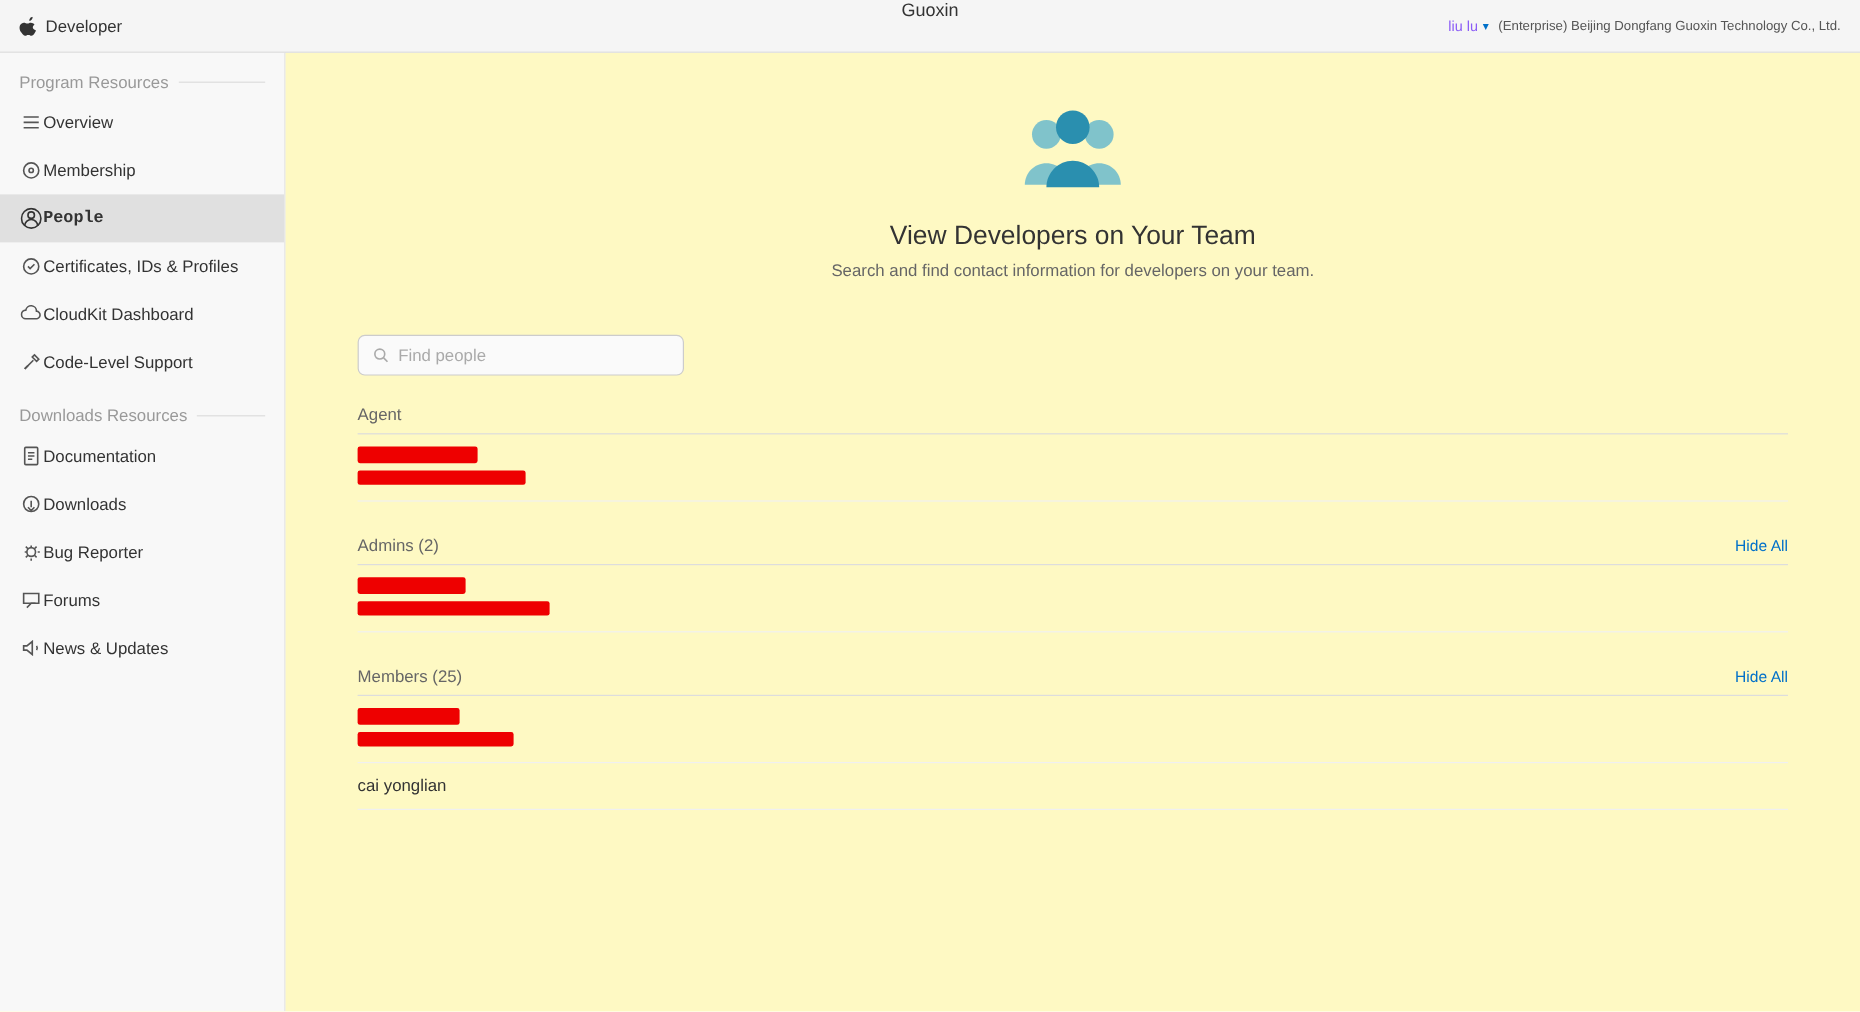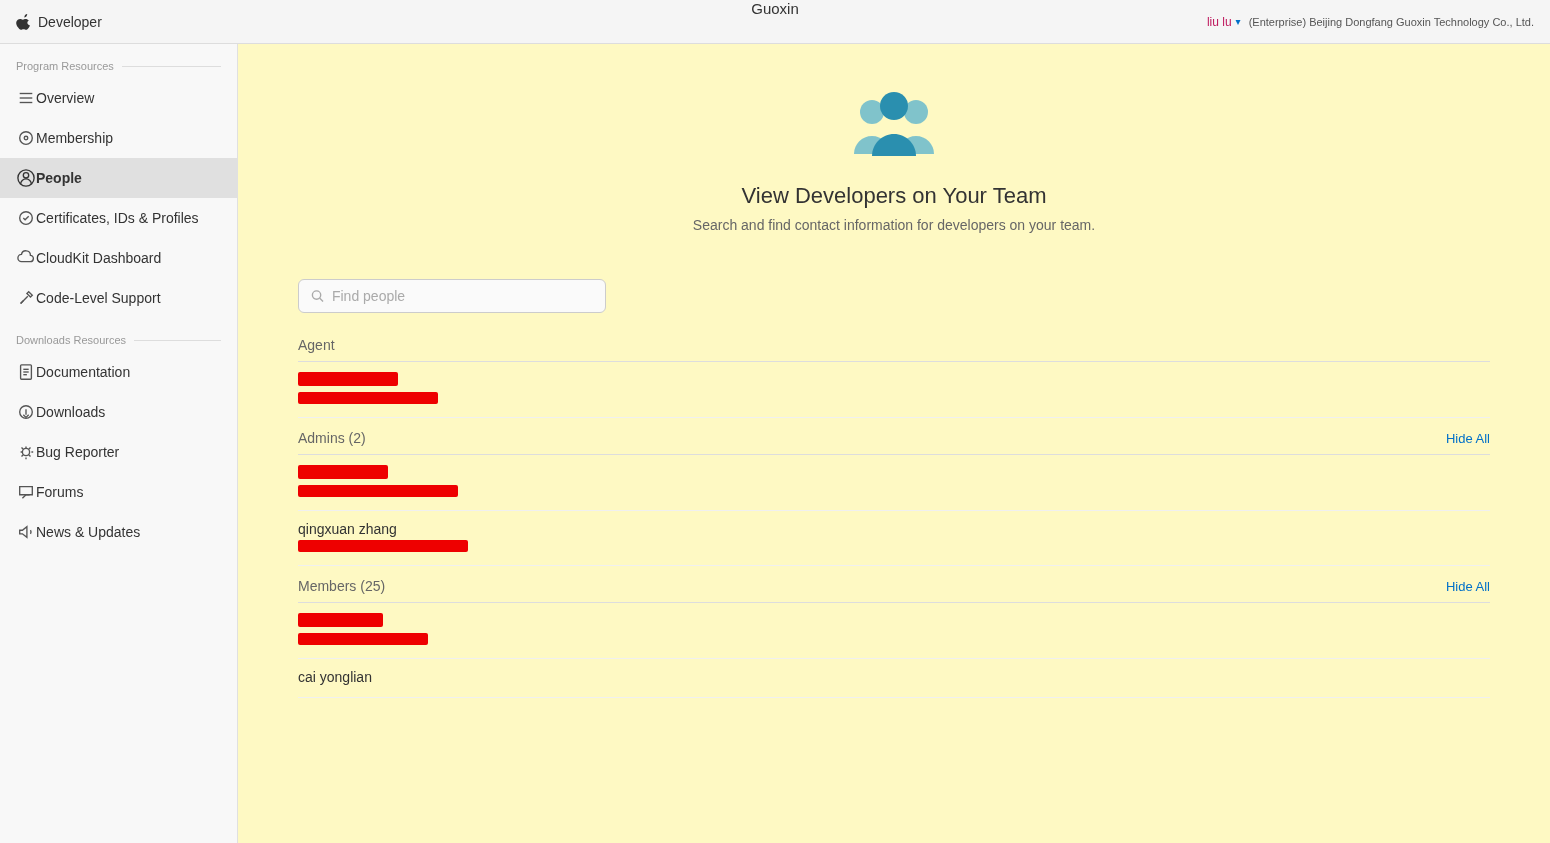--- a/index.html
+++ b/index.html
@@ -7,62 +7,62 @@
 
     
     .top-header {
       display: flex; justify-content: space-between;
       background: #f5f5f5; border-bottom: 1px solid #ddd;
       padding: 0 16px; height: 44px; flex-shrink: 0;
     }
     .top-header-brand { display: flex; align-items: center; gap: 6px; font-size: 14px; font-weight: 500; }
     .top-header-title { font-size: 15px; font-weight: 400; color: #333; position: absolute; left: 50%; transform: translateX(-50%); }
     .top-header-user { display: flex; align-items: center; gap: 4px; font-size: 12px; color: #333; cursor: pointer; }
-    .top-header-user .username { font-weight: 500; color: #be185d; }
+    .top-header-user .username { font-weight: 500; color: #8b5cf6; }
     .top-header-user .org { color: #555; font-size: 11px; }
     .chevron-icon { font-size: 10px; color: #0070c9; }
 
     
     .app-layout { display: flex; flex: 1; overflow: hidden; }
 
     
     .sidebar {
       width: 238px; background: #f8f8f8; border-right: 1px solid #e0e0e0;
       display: flex; flex-direction: column; flex-shrink: 0; overflow-y: auto;
       padding-bottom: 20px;
     }
     .sidebar-section-label {
-      font-size: 11px; color: #999; padding: 16px 16px 6px 16px;
+      font-size: 14px; color: #999; padding: 16px 16px 6px 16px;
       text-transform: none; display: flex; align-items: center;
     }
     .sidebar-section-label::after { content: ''; flex: 1; height: 1px; background: #ddd; margin-left: 8px; }
     .sidebar-item {
       display: flex; align-items: center; 
       padding: 10px 16px; cursor: pointer; color: #333; font-size: 14px;
       border-radius: 0; transition: background 0.15s;
     }
-    .sidebar-item.active { background: #e0e0e0; font-weight: 600; }
+    .sidebar-item.active { background: #e0e0e0; font-weight: 600; font-family: Liberation Mono, monospace; }
     .sidebar-icon { width: 20px; height: 20px; display: flex; align-items: center; justify-content: center; flex-shrink: 0; }
     .sidebar-icon svg { width: 18px; height: 18px; }
 
     
     .main-content { flex: 1; overflow-y: auto; background: #fef9c3; }
 
     
     .hero { display: flex; flex-direction: column; align-items: center; padding: 40px 20px 30px; }
     .hero-icon { margin-bottom: 16px; }
     .hero-title { font-size: 22px; font-weight: 400; color: #333; margin-bottom: 8px; }
     .hero-subtitle { font-size: 14px; color: #666; }
 
     
     .search-section { padding: 16px 60px 24px; }
     .search-box {
       display: flex; align-items: center; gap: 8px;
       border: 1px solid #ccc; border-radius: 6px; padding: 8px 12px;
-      width: 308px; background: #fafafa;
+      width: 272px; background: #fafafa;
     }
     .search-box input {
       border: none; outline: none; background: transparent; font-size: 14px; color: #333; width: 100%;
     }
     .search-box input::placeholder { color: #aaa; }
 
     
     .people-list { padding: 0 60px; }
     .section-header {
       display: flex; align-items: center; justify-content: space-between;
@@ -71,21 +71,21 @@
     .section-title { font-size: 14px; color: #666; font-weight: 400; }
     .hide-all-btn { font-size: 13px; color: #0070c9; cursor: pointer; background: none; border: none; }
     .person-entry { padding: 10px 0; border-bottom: 1px solid #f0f0f0; }
     .person-name { font-size: 14px; color: #333; margin-bottom: 2px; }
     .redacted-block {
       display: inline-block; background: #e00; height: 14px; border-radius: 2px; margin-bottom: 2px;
     }
     .redacted-email {
       display: inline-block; background: #e00; height: 12px; border-radius: 2px;
     }
-    .section-gap { margin-top: 12px; }
+    .section-gap { margin-top: 28px; }
   </style>
 </head>
 <body>
 
 <header class="top-header">
   <div class="top-header-brand">
     <svg width="16" height="16" viewBox="0 0 16 16">
       <path d="M11.182 0c.12.85-.235 1.7-.714 2.32-.48.63-1.27 1.12-2.07 1.06-.13-.82.26-1.68.72-2.27C9.59.5 10.43.04 11.182 0zM14 11.5c-.38.84-.57 1.22-1.06 1.96-.69 1.05-1.66 2.36-2.87 2.37-.97.01-1.22-.63-2.54-.62-1.32.01-1.6.63-2.57.62-1.21-.01-2.12-1.2-2.81-2.25C.18 11.38-.3 8.8.71 7.05c.72-1.28 2.01-2.03 3.22-2.03 1.2 0 1.95.63 2.94.63.96 0 1.54-.64 2.93-.64 1.07 0 2.25.58 2.97 1.58C10.5 8.06 10.9 10.26 14 11.5z" fill="#333"></path>
     </svg>
     <span>Developer</span>
@@ -272,26 +272,20 @@
 
         <div class="person-entry">
           <div>
             <span class="redacted-block" style="width:90px;"></span>
           </div>
           <div>
             <span class="redacted-email" style="width:160px;"></span>
           </div>
         </div>
 
-        <div class="person-entry">
-          <div class="person-name">qingxuan zhang</div>
-          <div>
-            <span class="redacted-email" style="width:170px;"></span>
-          </div>
-        </div>
       </div>
 
       <div class="section-gap">
         <div class="section-header">
           <span class="section-title">Members (25)</span>
           <button class="hide-all-btn">Hide All</button>
         </div>
 
         <div class="person-entry">
           <div>

